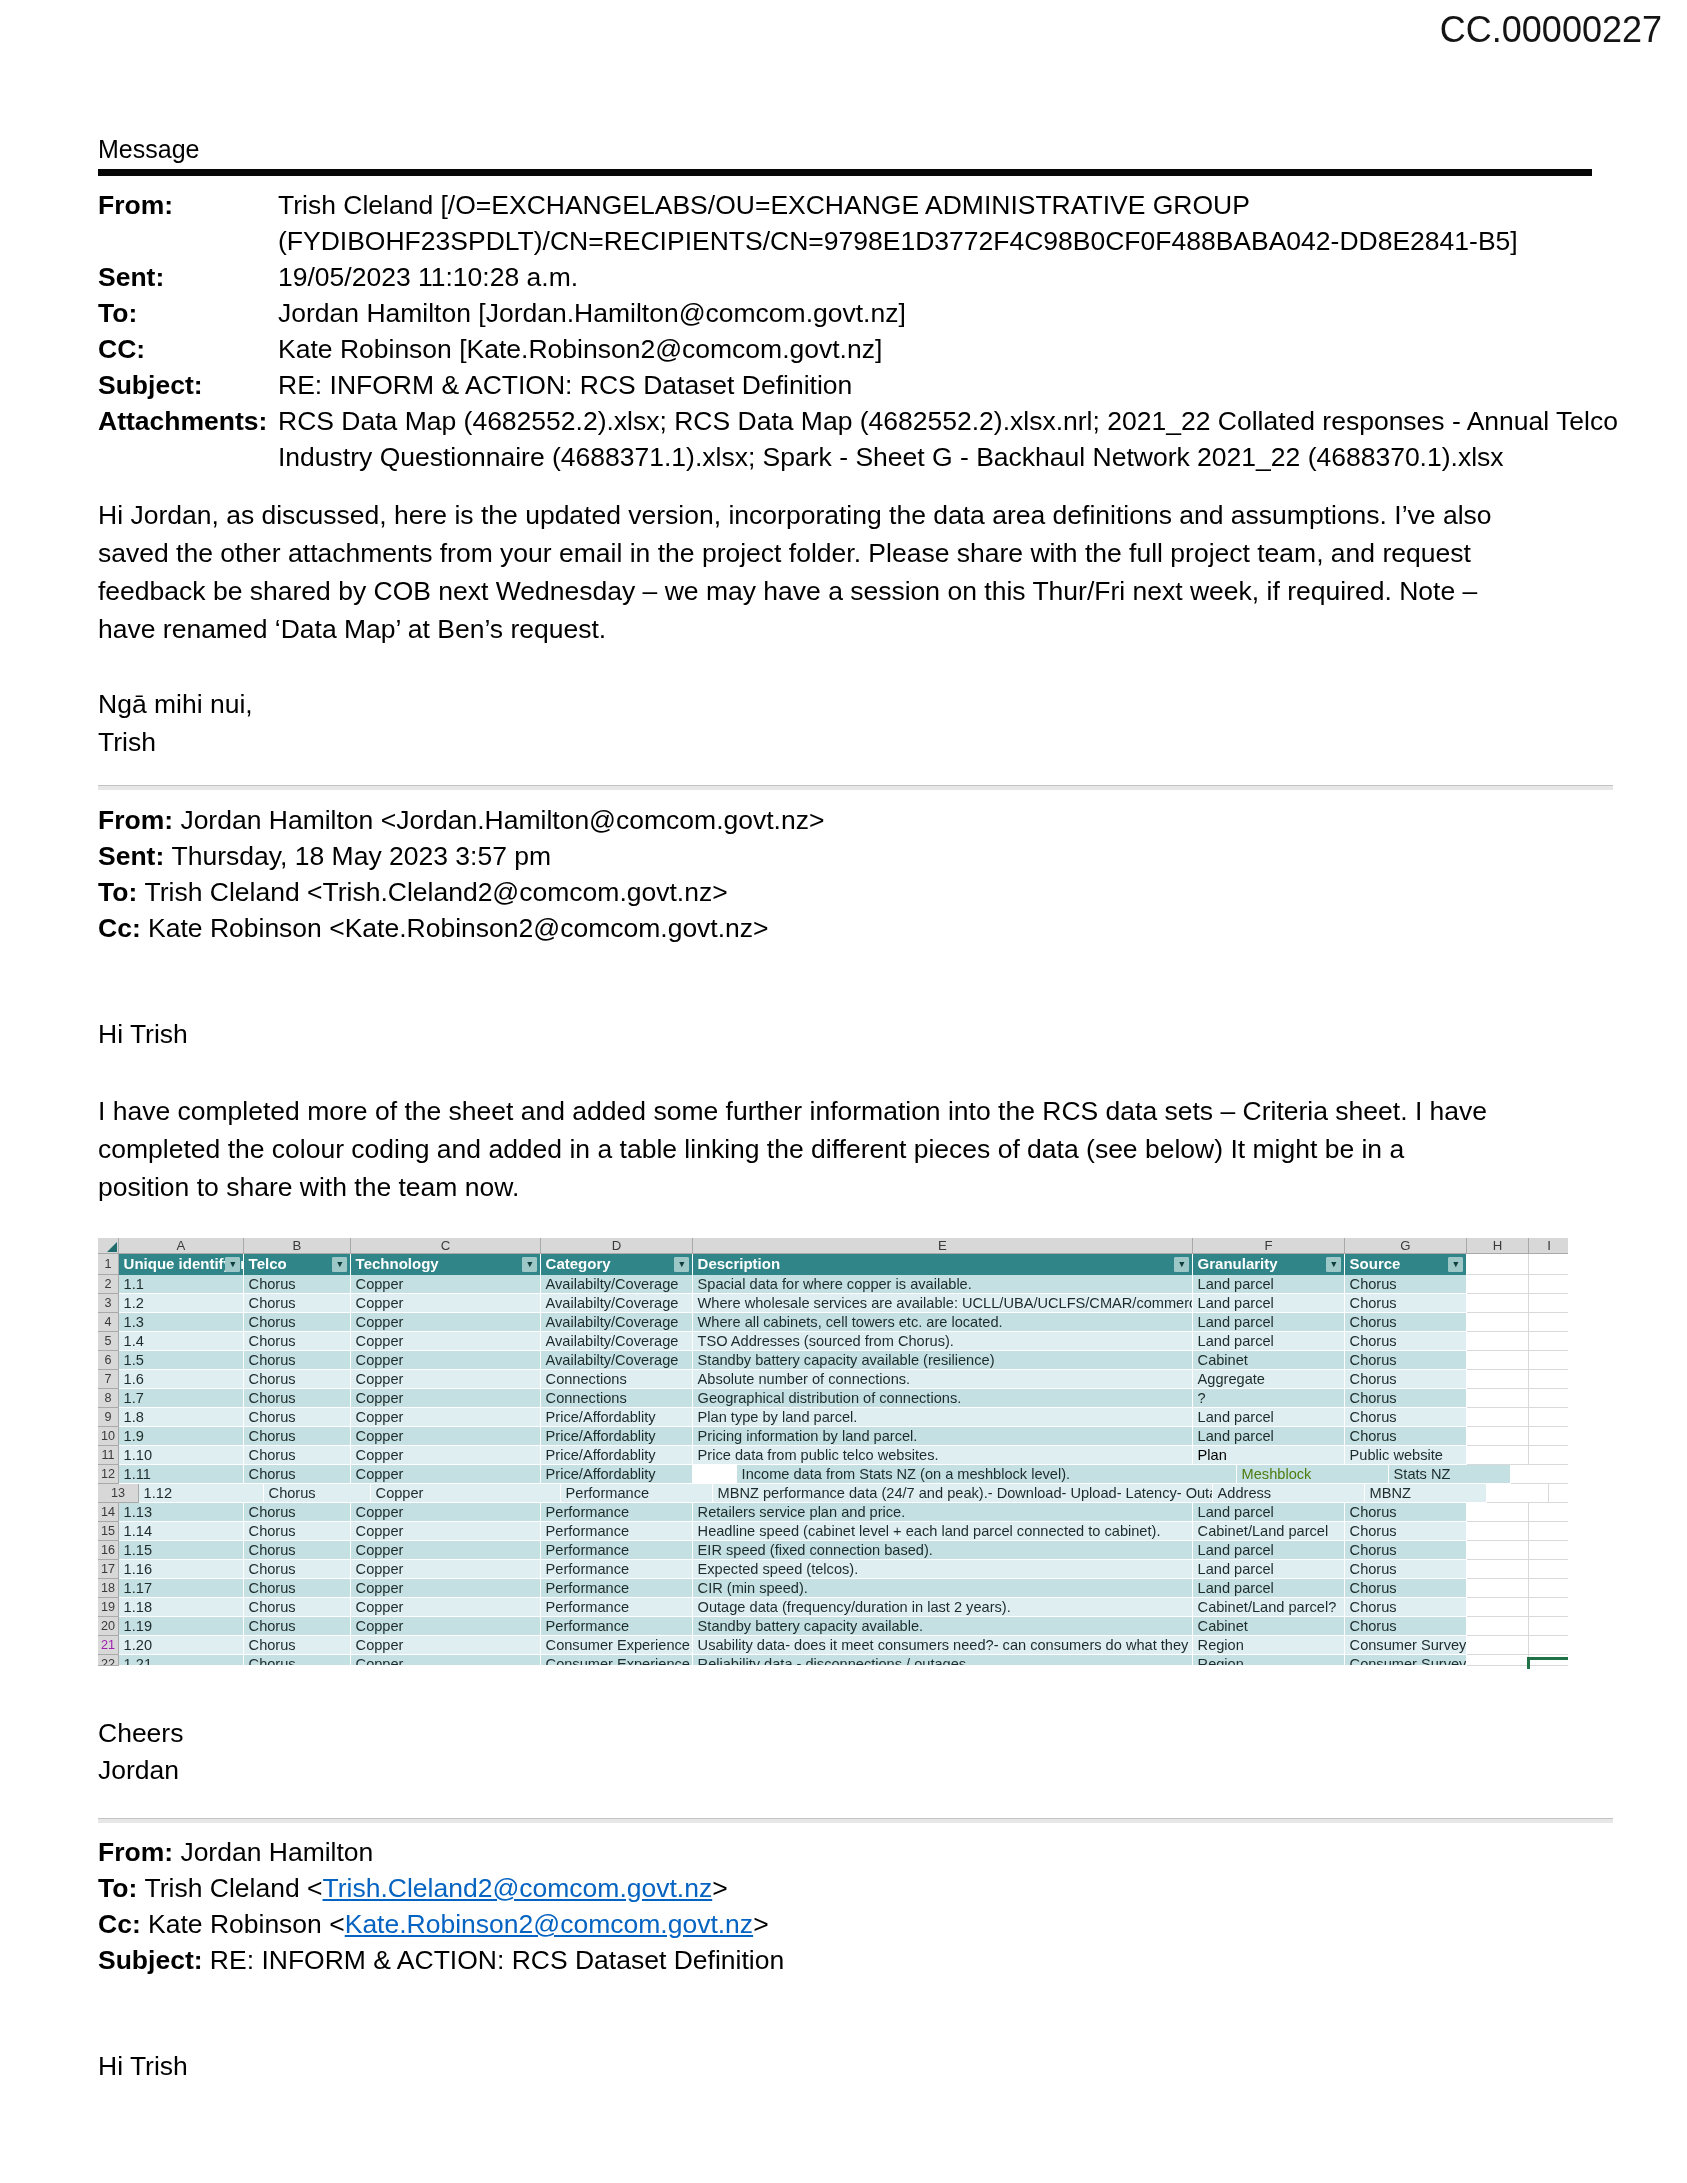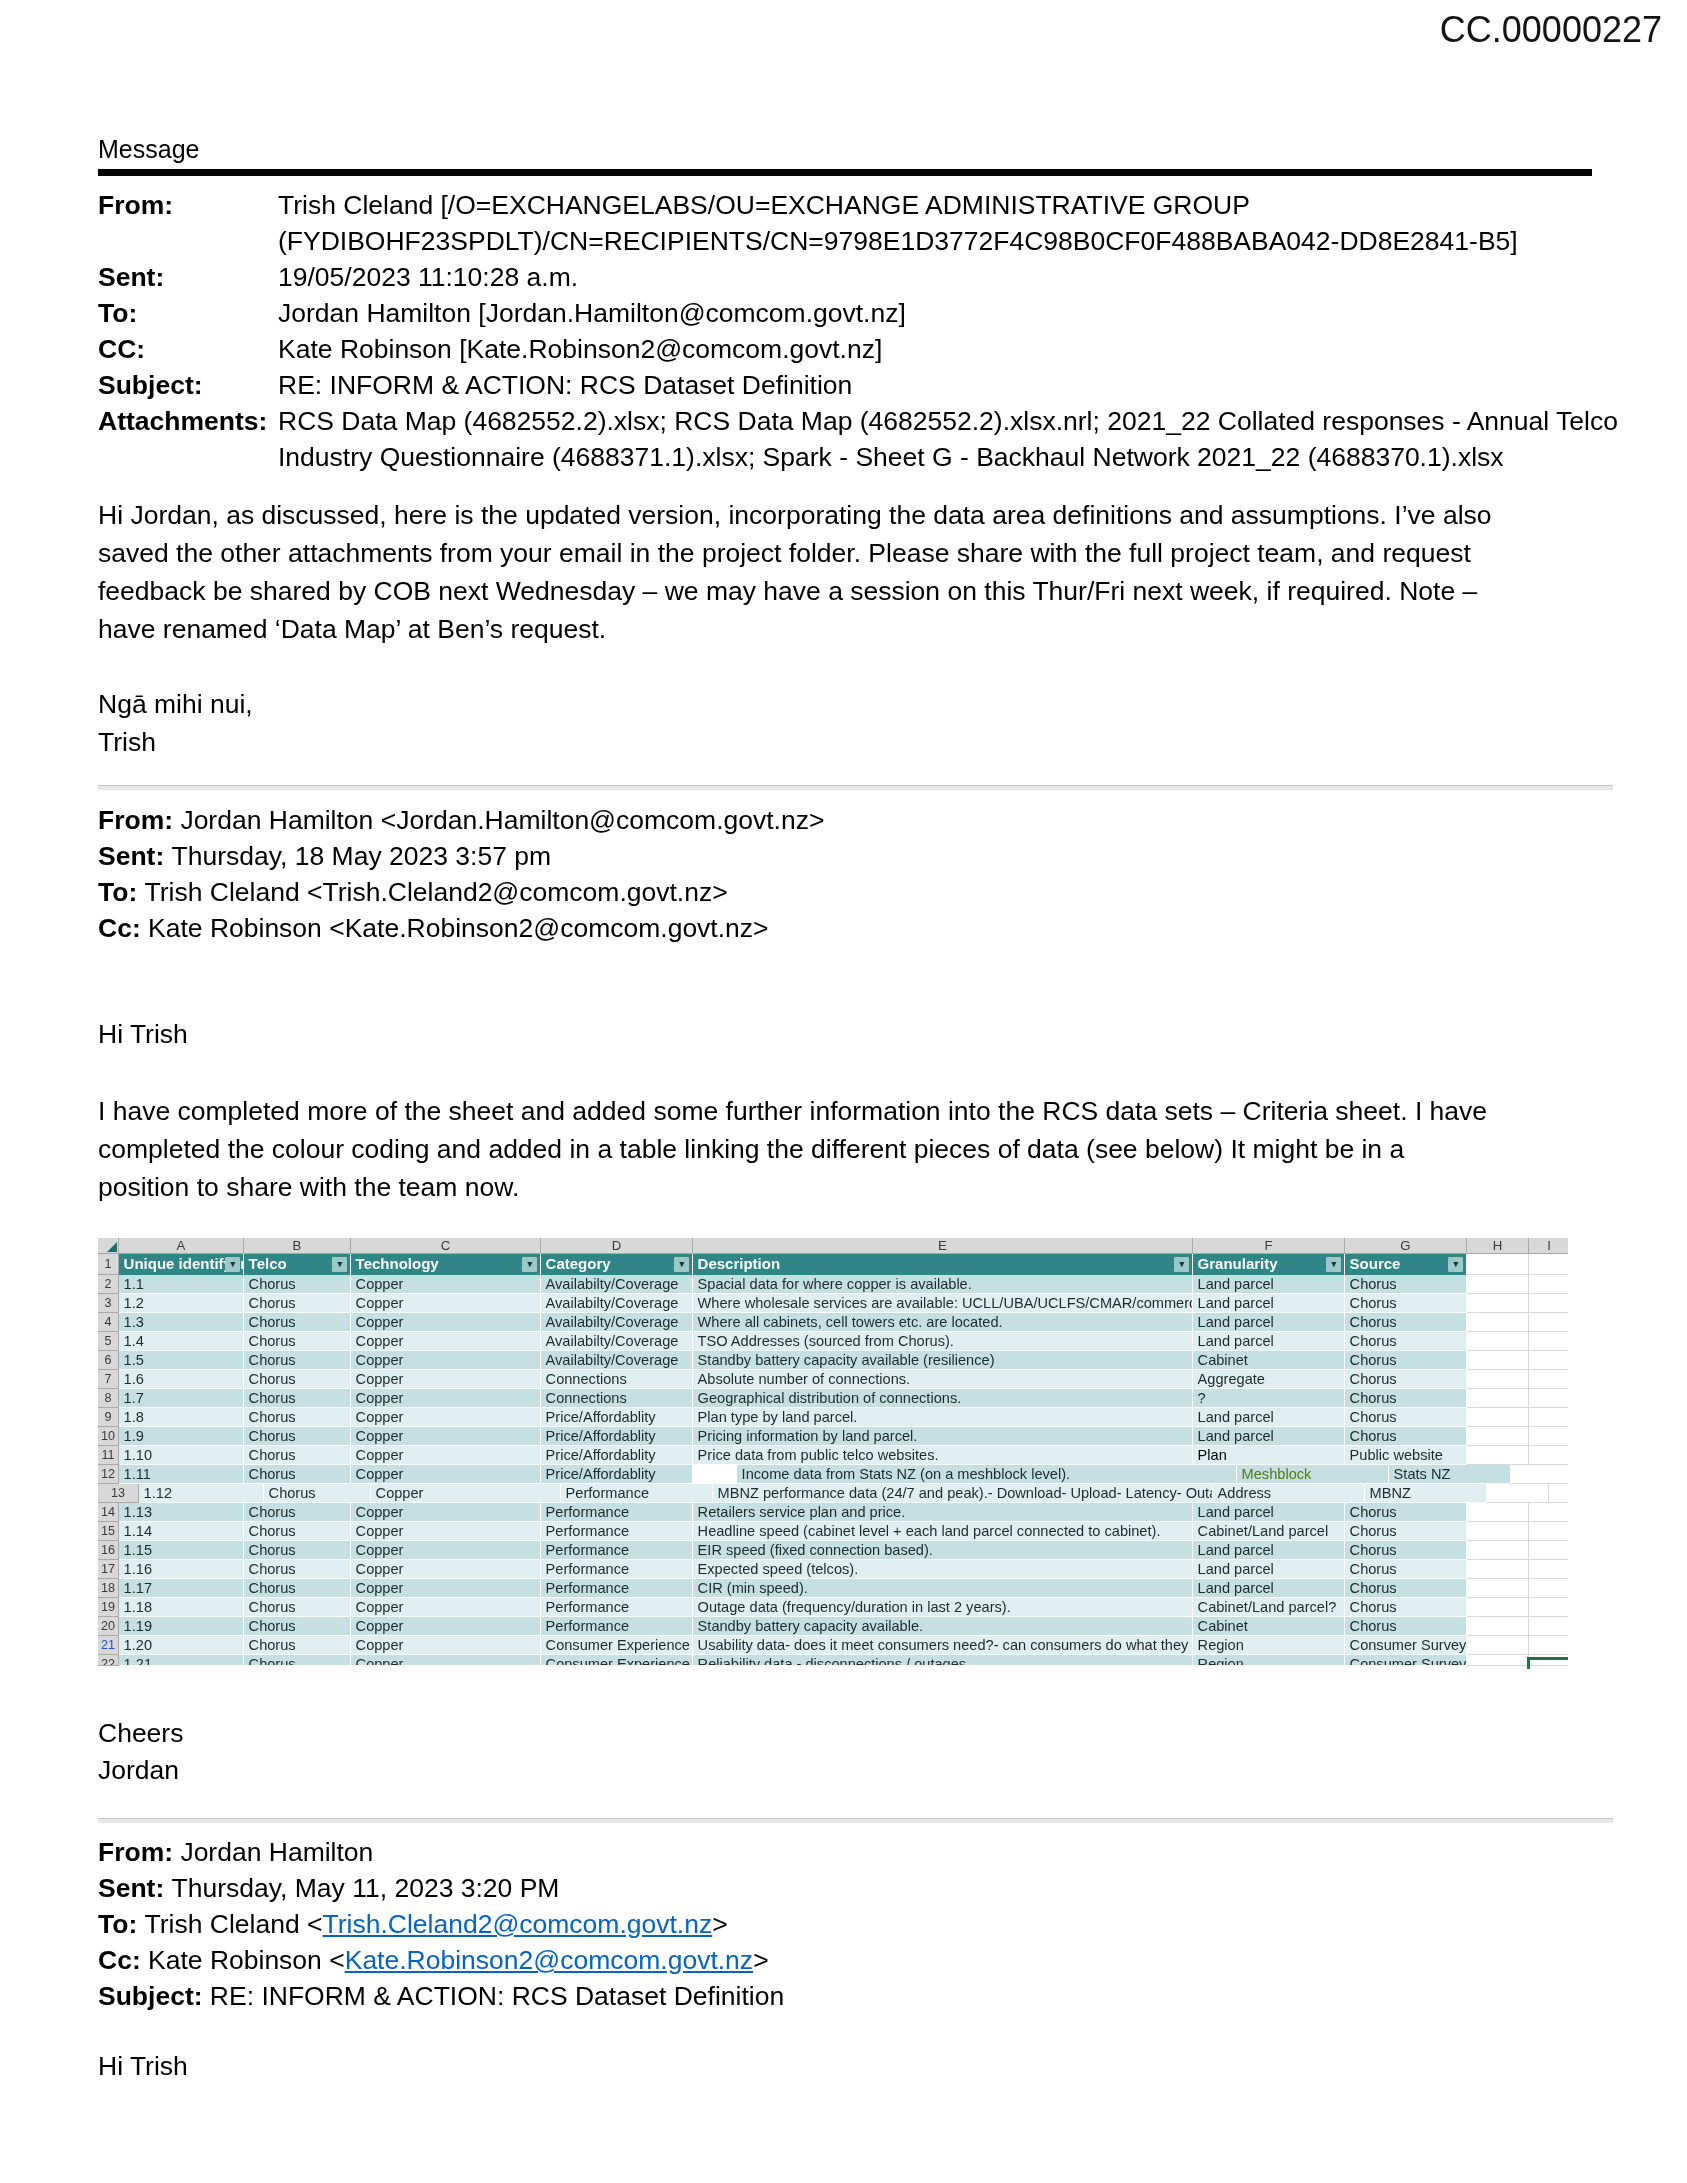--- a/index.html
+++ b/index.html
@@ -341,21 +341,21 @@
         <div class="scell" style="width: 107px; background: rgb(197, 224, 226); color: rgb(28, 43, 43); font-size: 14.6px; line-height: 18.5px; padding-left: 4.6px; border-right: 1.3px solid rgb(255, 255, 255); border-bottom: 0.7px solid rgb(255, 255, 255);">Chorus</div>
         <div class="scell" style="width: 190px; background: rgb(197, 224, 226); color: rgb(28, 43, 43); font-size: 14.6px; line-height: 18.5px; padding-left: 4.6px; border-right: 1.3px solid rgb(255, 255, 255); border-bottom: 0.7px solid rgb(255, 255, 255);">Copper</div>
         <div class="scell" style="width: 152px; background: rgb(197, 224, 226); color: rgb(28, 43, 43); font-size: 14.6px; line-height: 18.5px; padding-left: 4.6px; border-right: 1.3px solid rgb(255, 255, 255); border-bottom: 0.7px solid rgb(255, 255, 255);">Performance</div>
         <div class="scell" style="width: 500px; background: rgb(197, 224, 226); color: rgb(28, 43, 43); font-size: 14.6px; line-height: 18.5px; padding-left: 4.6px; border-right: 1.3px solid rgb(255, 255, 255); border-bottom: 0.7px solid rgb(255, 255, 255);">Standby battery capacity available.</div>
         <div class="scell" style="width: 152px; background: rgb(197, 224, 226); color: rgb(28, 43, 43); font-size: 14.6px; line-height: 18.5px; padding-left: 4.6px; border-right: 1.3px solid rgb(255, 255, 255); border-bottom: 0.7px solid rgb(255, 255, 255);">Cabinet</div>
         <div class="scell" style="width: 122px; background: rgb(197, 224, 226); color: rgb(28, 43, 43); font-size: 14.6px; line-height: 18.5px; padding-left: 4.6px; border-right: 1.3px solid rgb(255, 255, 255); border-bottom: 0.7px solid rgb(255, 255, 255);">Chorus</div>
         <div class="scell" style="width: 62px; background: rgb(255, 255, 255); border-right: 0.7px solid rgb(217, 217, 217); border-bottom: 0.7px solid rgb(217, 217, 217);"></div>
         <div class="scell" style="width: 41px; background: rgb(255, 255, 255); border-right: 0.7px solid rgb(217, 217, 217); border-bottom: 0.7px solid rgb(217, 217, 217);"></div>
       </div>
       <div class="srow" style="height: 19px;">
-        <div class="scell" style="width: 21px; background: rgb(216, 216, 216); border-right: 0.7px solid rgb(169, 169, 169); border-bottom: 0.7px solid rgb(169, 169, 169); color: #1d4ed8; font-size: 12.6px; text-align: center; line-height: 18.5px;">21</div>
+        <div class="scell" style="width: 21px; background: rgb(216, 216, 216); border-right: 0.7px solid rgb(169, 169, 169); border-bottom: 0.7px solid rgb(169, 169, 169); color: #a21caf; font-size: 12.6px; text-align: center; line-height: 18.5px;">21</div>
         <div class="scell" style="width: 125px; background: rgb(223, 238, 240); color: rgb(28, 43, 43); font-size: 14.6px; line-height: 18.5px; padding-left: 4.6px; border-right: 1.3px solid rgb(255, 255, 255); border-bottom: 0.7px solid rgb(255, 255, 255);">1.20</div>
         <div class="scell" style="width: 107px; background: rgb(223, 238, 240); color: rgb(28, 43, 43); font-size: 14.6px; line-height: 18.5px; padding-left: 4.6px; border-right: 1.3px solid rgb(255, 255, 255); border-bottom: 0.7px solid rgb(255, 255, 255);">Chorus</div>
         <div class="scell" style="width: 190px; background: rgb(223, 238, 240); color: rgb(28, 43, 43); font-size: 14.6px; line-height: 18.5px; padding-left: 4.6px; border-right: 1.3px solid rgb(255, 255, 255); border-bottom: 0.7px solid rgb(255, 255, 255);">Copper</div>
         <div class="scell" style="width: 152px; background: rgb(223, 238, 240); color: rgb(28, 43, 43); font-size: 14.6px; line-height: 18.5px; padding-left: 4.6px; border-right: 1.3px solid rgb(255, 255, 255); border-bottom: 0.7px solid rgb(255, 255, 255);">Consumer Experience</div>
         <div class="scell" style="width: 500px; background: rgb(223, 238, 240); color: rgb(28, 43, 43); font-size: 14.6px; line-height: 18.5px; padding-left: 4.6px; border-right: 1.3px solid rgb(255, 255, 255); border-bottom: 0.7px solid rgb(255, 255, 255);">Usability data- does it meet consumers need?- can consumers do what they w</div>
         <div class="scell" style="width: 152px; background: rgb(223, 238, 240); color: rgb(28, 43, 43); font-size: 14.6px; line-height: 18.5px; padding-left: 4.6px; border-right: 1.3px solid rgb(255, 255, 255); border-bottom: 0.7px solid rgb(255, 255, 255);">Region</div>
         <div class="scell" style="width: 122px; background: rgb(223, 238, 240); color: rgb(28, 43, 43); font-size: 14.6px; line-height: 18.5px; padding-left: 4.6px; border-right: 1.3px solid rgb(255, 255, 255); border-bottom: 0.7px solid rgb(255, 255, 255);">Consumer Survey</div>
         <div class="scell" style="width: 62px; background: rgb(255, 255, 255); border-right: 0.7px solid rgb(217, 217, 217); border-bottom: 0.7px solid rgb(217, 217, 217);"></div>
         <div class="scell" style="width: 41px; background: rgb(255, 255, 255); border-right: 0.7px solid rgb(217, 217, 217); border-bottom: 0.7px solid rgb(217, 217, 217);"></div>
       </div>
@@ -374,21 +374,20 @@
       <div style="position: absolute; left: 1429px; top: 419px; width: 40px; height: 10.6px; border-top: 3.3px solid rgb(31, 114, 70); border-left: 3.3px solid rgb(31, 114, 70);"></div>
     </div>
 
   <div class="abs" id="sig2">Cheers
 Jordan</div>
 
   <div class="abs divider" id="div2"></div>
 
   <div class="abs hblock" id="hdr3">
     <div><span class="hlabel">From:</span><span>Jordan Hamilton</span></div>
-    <div><span class="hlabel">Sent:</span><span>Thursday, May 11, 2023 3:20 PM</span></div>
     <div><span class="hlabel">To:</span><span>Trish Cleland </span><span class="br">&lt;</span><a class="maillink">Trish.Cleland2@comcom.govt.nz</a><span class="br">&gt;</span></div>
     <div><span class="hlabel">Cc:</span><span>Kate Robinson </span><span class="br">&lt;</span><a class="maillink">Kate.Robinson2@comcom.govt.nz</a><span class="br">&gt;</span></div>
     <div><span class="hlabel">Subject:</span><span>RE: INFORM &amp; ACTION: RCS Dataset Definition</span></div>
   </div>
 
   <div class="abs" id="greet2">Hi Trish</div>
 
 </div>
 
 

